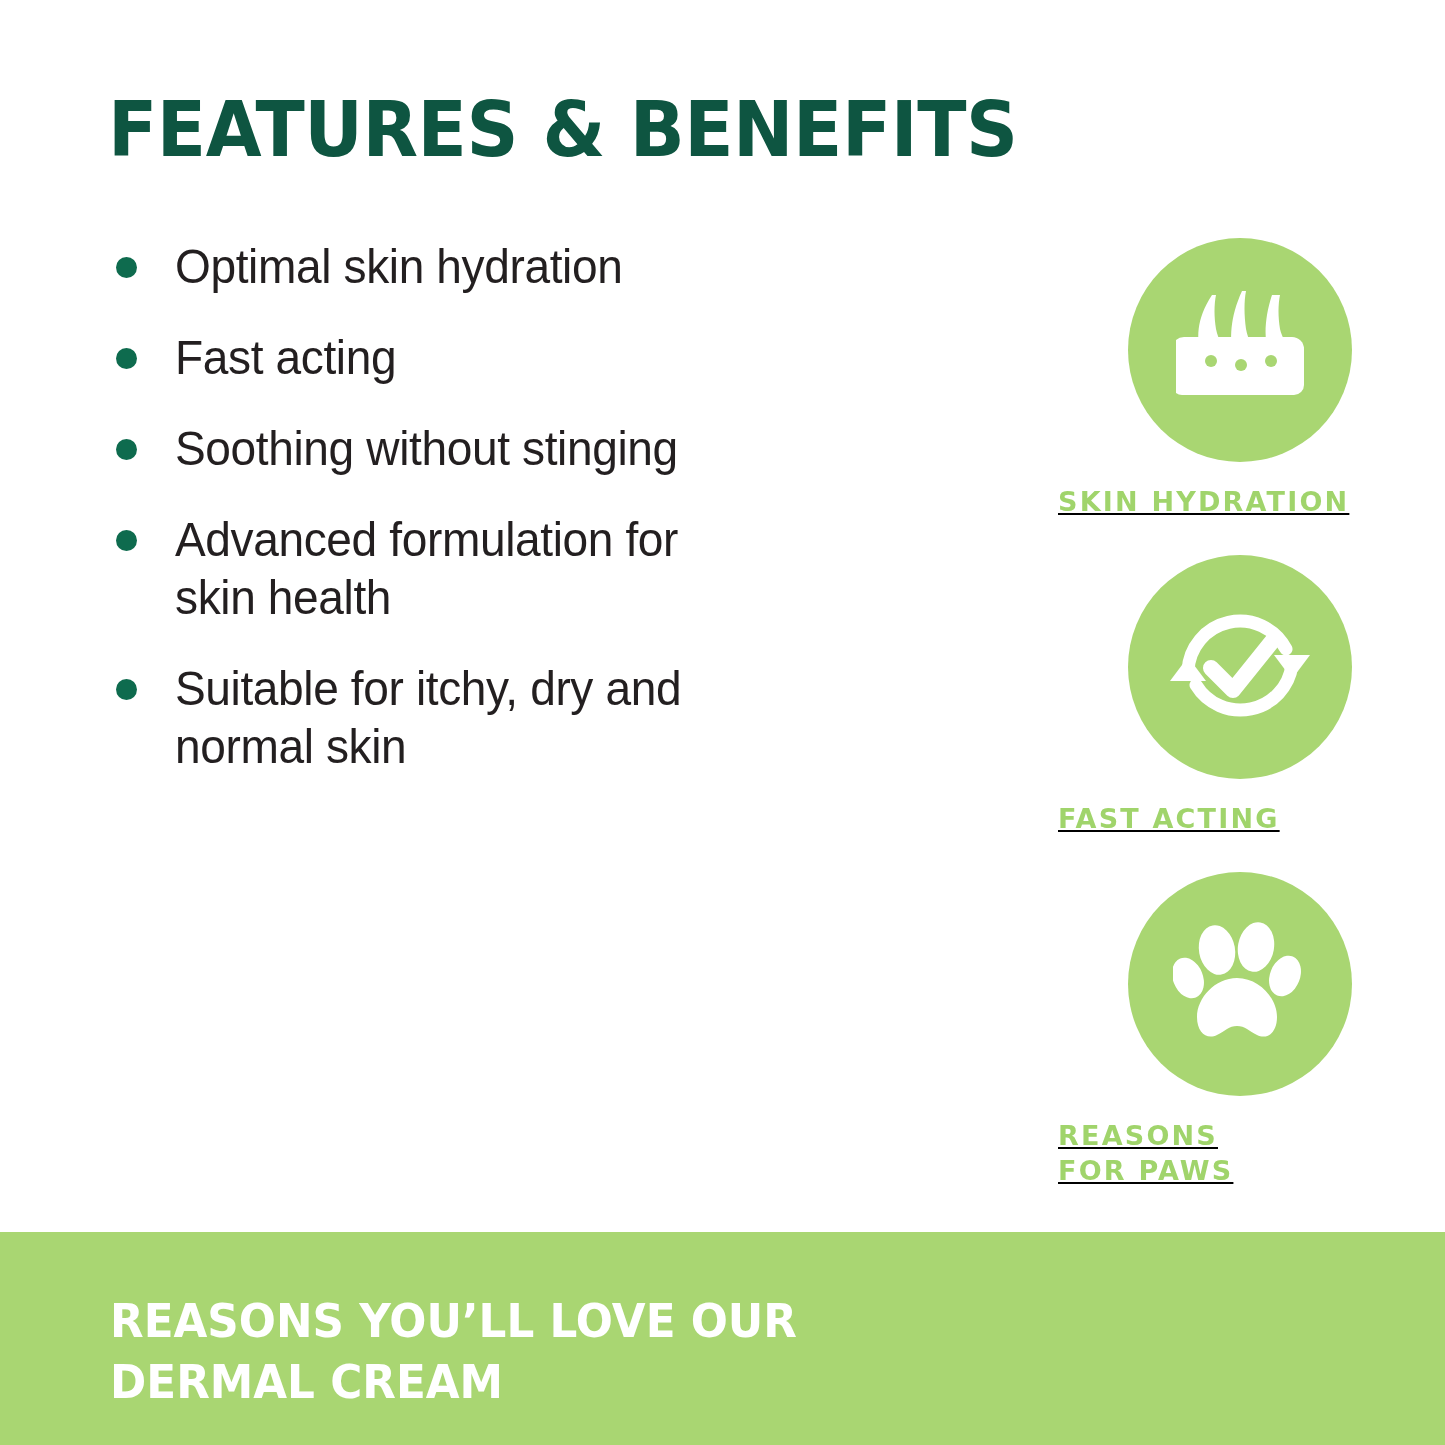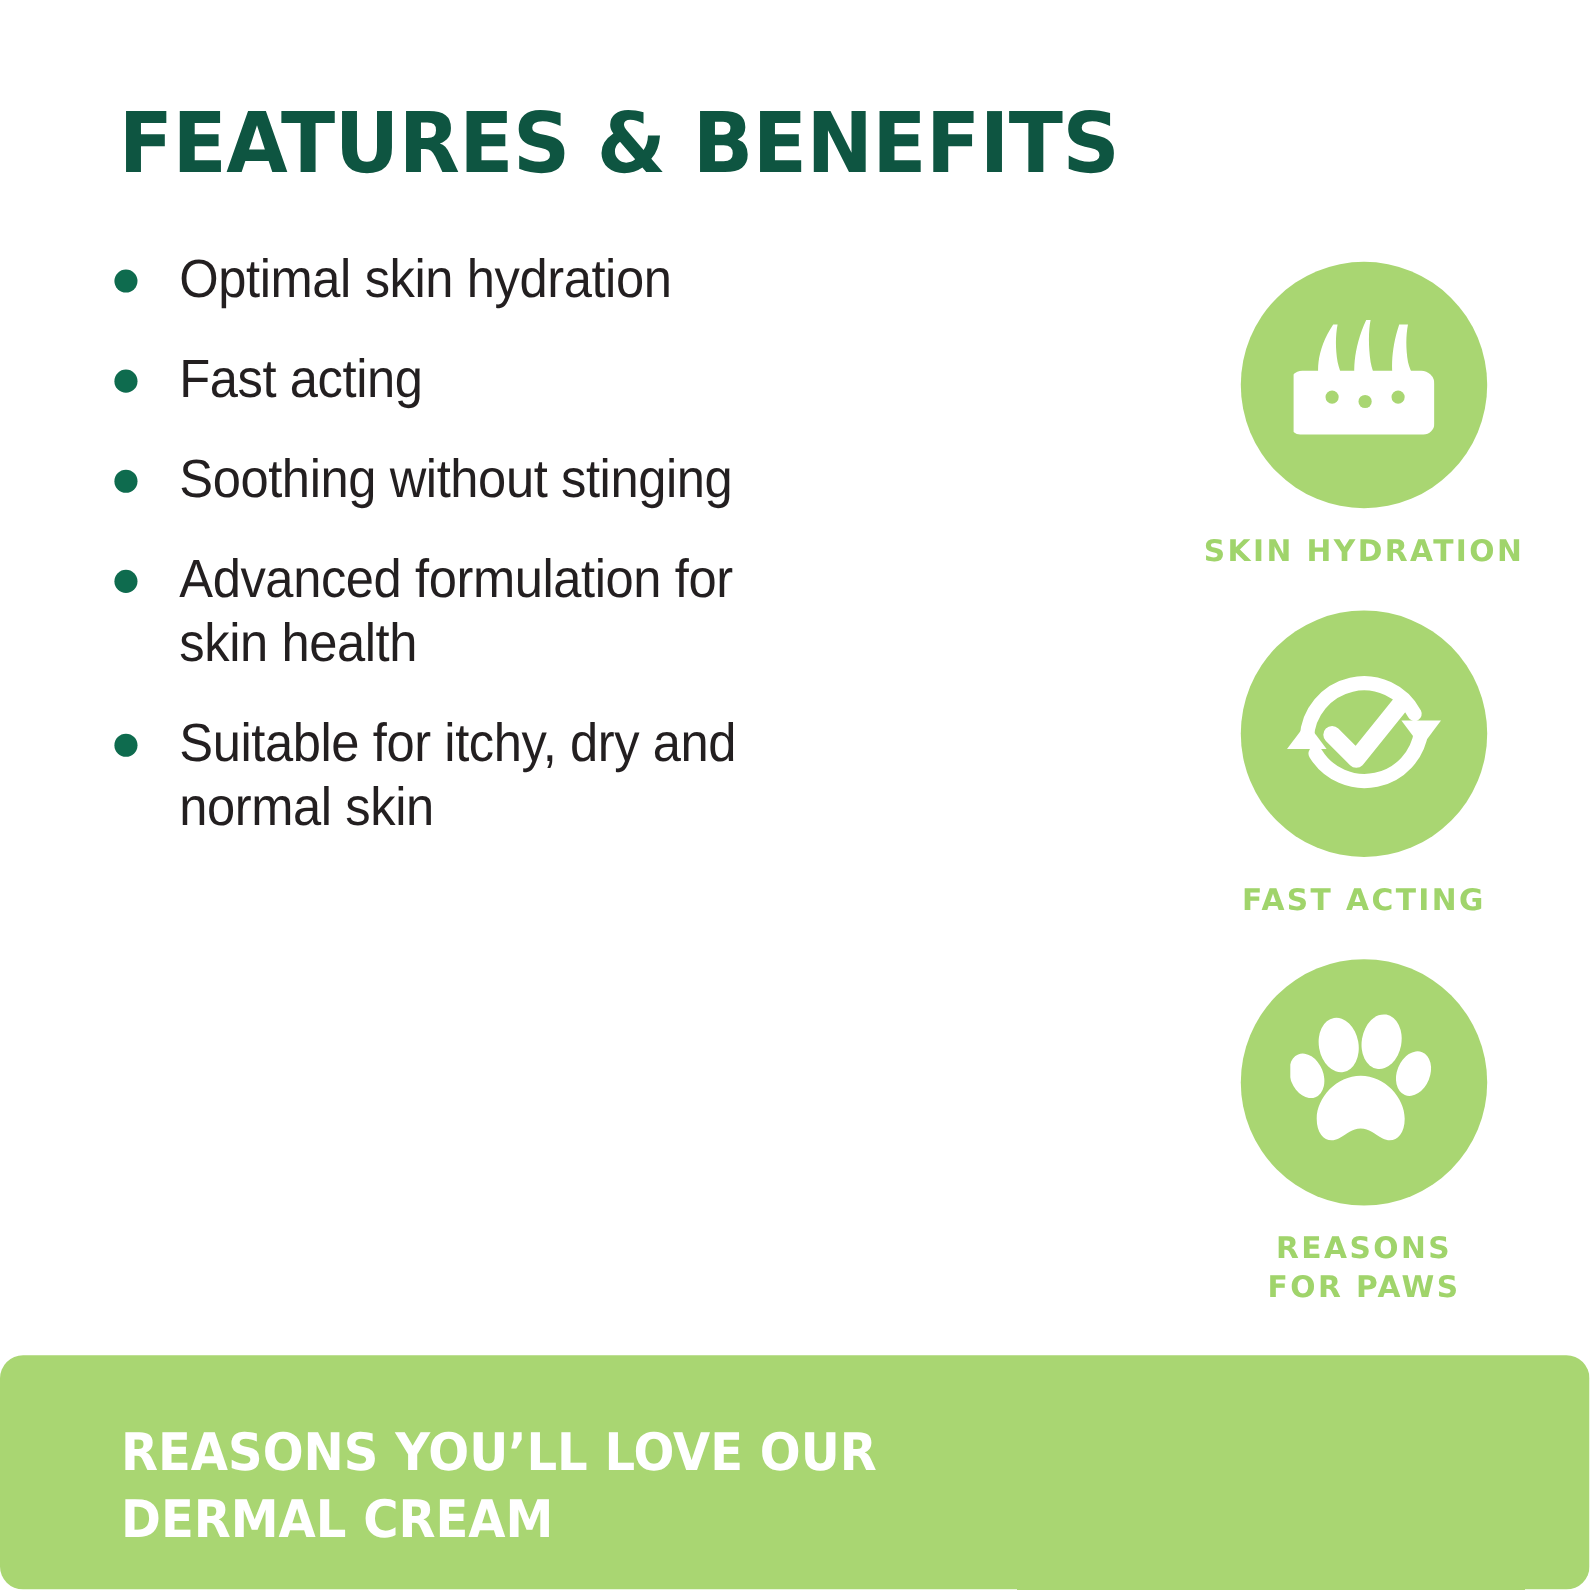--- a/index.html
+++ b/index.html
@@ -37,21 +37,21 @@
     transform: scaleX(0.95);
     transform-origin: left center;
   }
 
   
   .feature-list {
     position: absolute;
     left: 104px;
     top: 225px;
     width: 960px;
-    margin: 0;
+    margin: 12px;
     padding: 0;
     list-style: none;
   }
   .feature-item {
     display: flex;
     align-items: flex-start;
     margin-bottom: 33px;
   }
   .bullet-dot {
     flex: 0 0 auto;
@@ -76,22 +76,22 @@
 
   
   .badges {
     position: absolute;
     left: 1058px;
     top: 238px;
     width: 364px;
   }
   .badge {
     width: 364px;
-    text-align: center;
     margin-bottom: 36px;
+    text-decoration: underline;
   }
   .badge-circle {
     width: 224px;
     height: 224px;
     border-radius: 50%;
     background: #a9d672;
     margin: 0 auto 22px auto;
     position: relative;
     display: flex;
     align-items: center;
@@ -111,21 +111,20 @@
   }
 
   
   .bottom-banner {
     position: absolute;
     left: 0;
     top: 1232px;
     width: 1445px;
     height: 213px;
     background: #a9d672;
-    border-radius: 21px;
   }
   .banner-title {
     position: absolute;
     left: 110px;
     top: 58px;
     font-size: 47px;
     line-height: 61px;
     font-weight: 700;
     color: #ffffff;
     letter-spacing: 0px;

